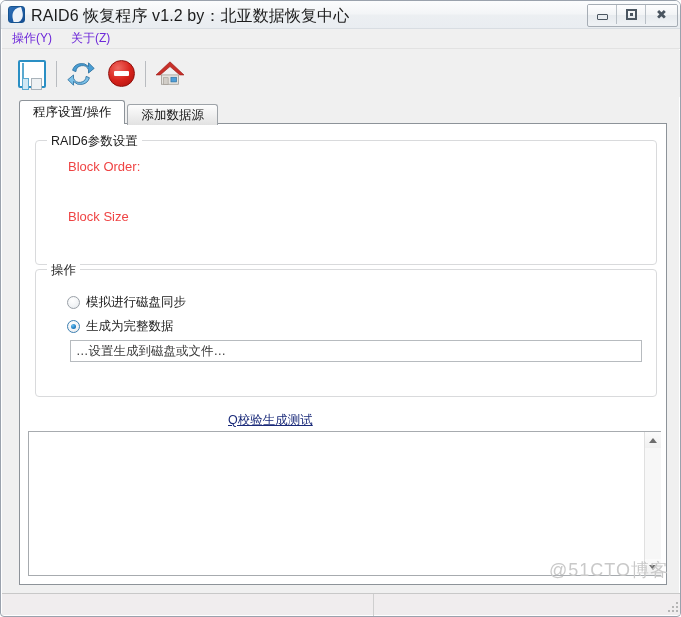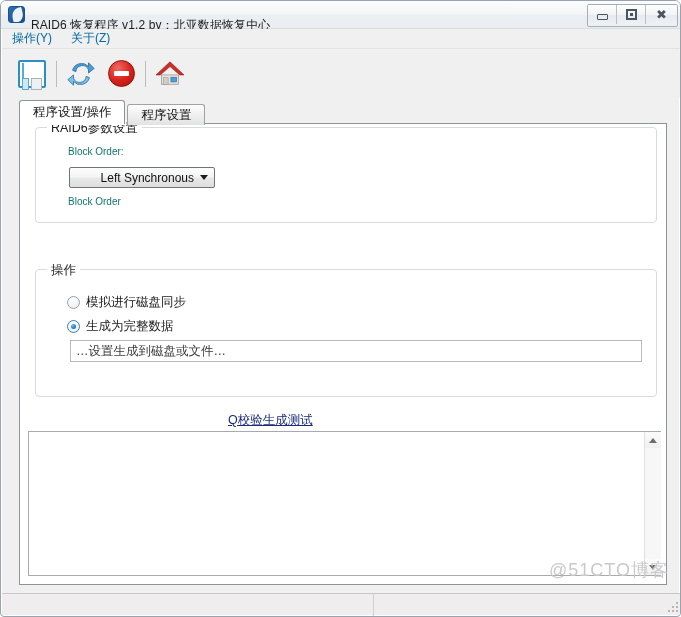--- a/index.html
+++ b/index.html
@@ -57,25 +57,24 @@
     left: 3px; top: 1px;
     width: 11px; height: 14px;
     background: #ffffff;
     border-radius: 70% 10% 60% 10%;
     transform: rotate(-14deg);
     opacity: 0.92;
   }
   .title-text {
     position: absolute;
     left: 30px; top: 5px;
-    font-size: 12px;
+    font-size: 16px;
     color: #1c1c1c;
     white-space: nowrap;
     letter-spacing: 0.1px;
-    margin-top: 11px;
   }
   .win-btns {
     position: absolute;
     right: 4px; top: 3px;
     display: flex;
     height: 21px;
     border: 1px solid #a6adb5;
     border-radius: 2px;
     overflow: hidden;
     background: #eef1f4;
@@ -125,21 +124,21 @@
     height: 20px;
     background: #f0f0f0;
     display: flex;
     align-items: center;
     padding-left: 10px;
     box-sizing: border-box;
     border-bottom: 1px solid #e2e2e2;
   }
   .menu-item {
     font-size: 12px;
-    color: #0369a1;
+    color: #6d28d9;
     margin-right: 19px;
     white-space: nowrap;
   }
 
   
   .toolbar {
     position: absolute;
     left: 1px; top: 49px;
     width: 679px;
     height: 47px;
@@ -286,27 +285,27 @@
     position: absolute;
     top: -8px;
     left: 11px;
     background: #ffffff;
     padding: 0 4px;
     font-size: 12.5px;
     color: #202020;
     white-space: nowrap;
   }
 
-  #group-raid { left: 15px; top: 3px; width: 622px; height: 96px; text-align: right; }
+  #group-raid { left: 15px; top: 16px; width: 622px; height: 125px; }
   #group-op   { left: 15px; top: 145px; width: 622px; height: 128px; }
 
   .field-label {
     position: absolute;
-    font-size: 10px;
-    color: #0f766e;
+    font-size: 13px;
+    color: #ef4444;
     white-space: nowrap;
   }
 
   
   .combo {
     position: absolute;
     height: 21px;
     background: linear-gradient(to bottom, #fdfdfd 0%, #f4f4f4 48%, #e8e8e8 52%, #dedede 100%);
     border: 1px solid #6f7479;
     border-radius: 2px;
@@ -570,37 +569,33 @@
         <path d="M17 2 L32 16 L27.5 16 L17 7 L6.5 16 L2 16 Z" fill="#c8302a" stroke="#9c201c" stroke-width="0.7" stroke-linejoin="round"></path>
       </svg>
     </div>
   </div>
 
   <div class="tabstrip">
     <div class="tab active">
       <span>程序设置/操作</span>
     </div>
     <div class="tab">
-      <span>程序设置</span>
+      <span>添加数据源</span>
     </div>
   </div>
 
   <div class="tabpanel">
 
     <div class="groupbox" id="group-raid">
       <div class="group-title">RAID6参数设置</div>
 
       <div class="field-label" style="left:32px; top:18px;">Block Order:</div>
 
-      <div class="combo" style="left:33px; top:39px; width:146px;">
-        <span class="combo-text">Left Synchronous</span>
-        <span class="combo-arrow"></span>
-      </div>
-
-      <div class="field-label" style="left:32px; top:68px;">Block Order</div>
+
+      <div class="field-label" style="left:32px; top:68px;">Block Size</div>
 
     </div>
 
     <div class="groupbox" id="group-op">
       <div class="group-title">操作</div>
 
       <div class="radio-row checked" style="left:31px; top:48px;">
         <span class="radio-mark"></span>
         <span class="radio-label">生成为完整数据</span>
       </div>

